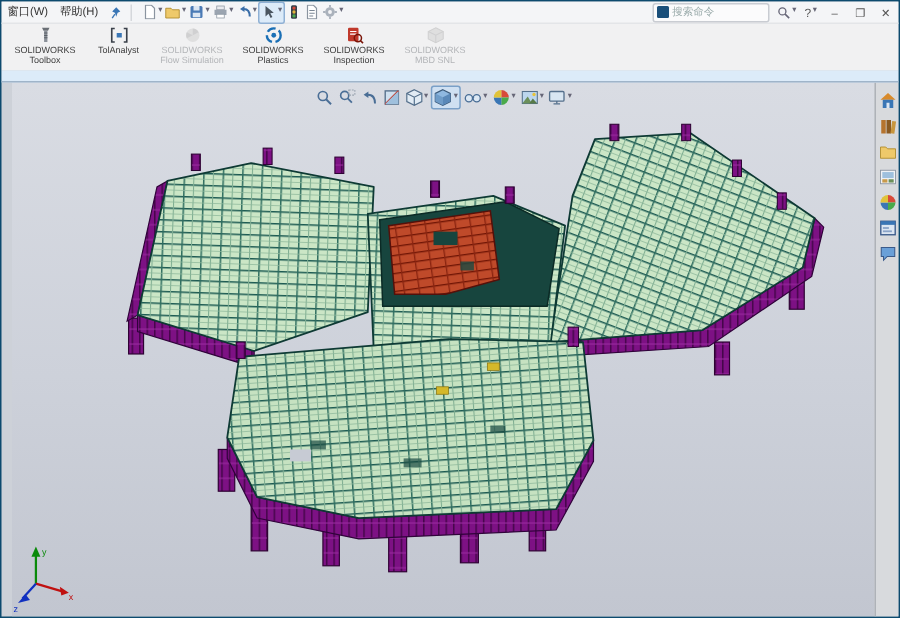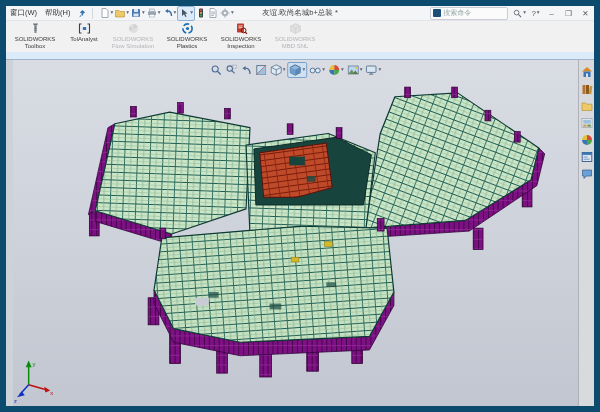--- a/index.html
+++ b/index.html
@@ -1,19 +1,19 @@
 <!DOCTYPE html>
 <html><head>
 <meta charset="utf-8">
 <style>
   html,body{margin:0;padding:0;background:#9aa0a8;}
   #window{
     position:relative;width:600px;height:412px;overflow:hidden;
     background:#cdd1d8;font-family:"Liberation Sans",sans-serif;
-    border:6px solid #0c4a6e;box-sizing:border-box;
+    border:1px solid #0c4a6e;box-sizing:border-box;
     -webkit-font-smoothing:antialiased;
   }
   
   .titlebar{position:absolute;top:0;left:0;right:0;height:14px;background:#f4f5f7;
     display:flex;align-items:center;font-size:7.5px;color:#333;z-index:30;
     border-bottom:1px solid #e3e5e8;}
   .menu-item{padding:0 4px;white-space:nowrap;}
   .pin{width:9px;height:9px;margin:0 3px;}
   .qt{display:flex;align-items:center;margin-left:4px;}
   .qt .tool{display:flex;align-items:center;padding:0 1px;height:13px;}
@@ -138,21 +138,20 @@
               <line x1="5" y1="0.4" x2="5" y2="2"></line>
               <line x1="5" y1="8" x2="5" y2="9.6"></line>
               <line x1="0.4" y1="5" x2="2" y2="5"></line>
               <line x1="8" y1="5" x2="9.6" y2="5"></line>
             </g>
           </svg>
           <span class="dd">▾</span>
       </span>
     </div>
 
-    <span class="win-title">友谊.欧尚名城b+总装 *</span>
 
     <div class="tb-right">
       <div class="searchbox">
         <span class="swlogo"></span>
         <span class="ph">搜索命令</span>
       </div>
       <span class="tb-btn">
         <svg width="9" height="9" viewBox="0 0 10 10">
             <circle cx="4" cy="4" r="2.6" fill="none" stroke="#667" stroke-width="1"></circle>
             <line x1="6" y1="6" x2="9" y2="9" stroke="#667" stroke-width="1.2"></line>

